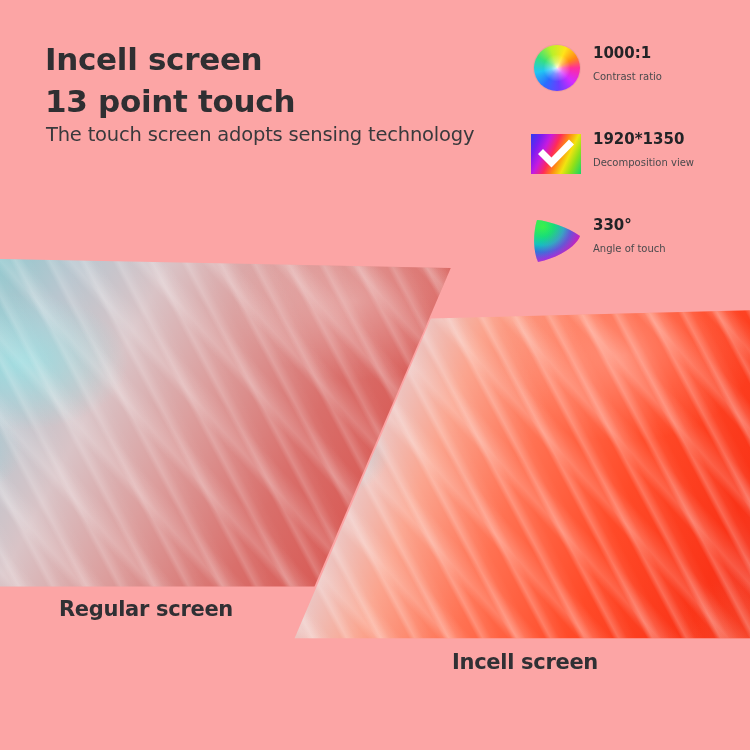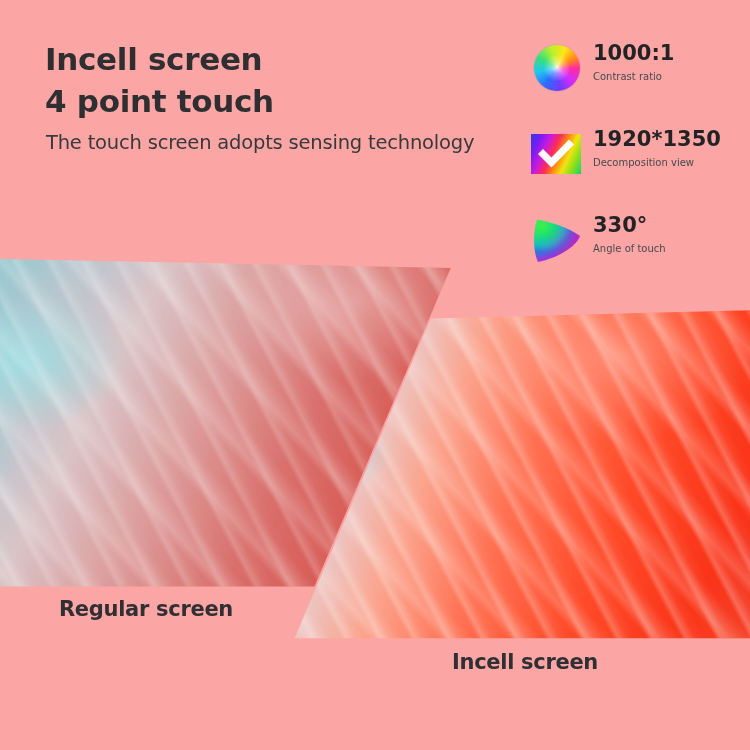--- a/index.html
+++ b/index.html
@@ -27,21 +27,21 @@
     font-size: 31px;
     font-weight: bold;
     color: #2f2f32;
     letter-spacing: -0.3px;
     line-height: 42px;
     white-space: nowrap;
   }
   .subhead {
     position: absolute;
     left: 46px;
-    top: 131px;
+    top: 123px;
     font-size: 19.5px;
     color: #39393c;
     letter-spacing: -0.2px;
     white-space: nowrap;
   }
 
   
   .specs {
     position: absolute;
     left: 531px;
@@ -58,21 +58,21 @@
     top: 2px;
     width: 52px;
     height: 52px;
   }
   .spec-text {
     position: absolute;
     left: 62px;
     top: 0px;
   }
   .spec-value {
-    font-size: 21px;
+    font-size: 15px;
     font-weight: bold;
     color: #232326;
     line-height: 27px;
     white-space: nowrap;
   }
   .spec-label {
     font-size: 10px;
     color: #4a4a4d;
     line-height: 20px;
     white-space: nowrap;
@@ -241,21 +241,21 @@
   #caption-regular { left: 59px; top: 597px; }
   #caption-incell  { left: 452px; top: 650px; }
 </style>
 </head>
 <body>
 
 <div id="page">
 
   <div class="headline">
     <div class="headline-line">Incell screen</div>
-    <div class="headline-line">4 point touch</div>
+    <div class="headline-line">13 point touch</div>
   </div>
 
   <div class="subhead">The touch screen adopts sensing technology</div>
 
   <div class="specs">
 
     <div class="spec-row">
       <div class="spec-icon">
         <div class="icon-wheel"></div>
       </div>

